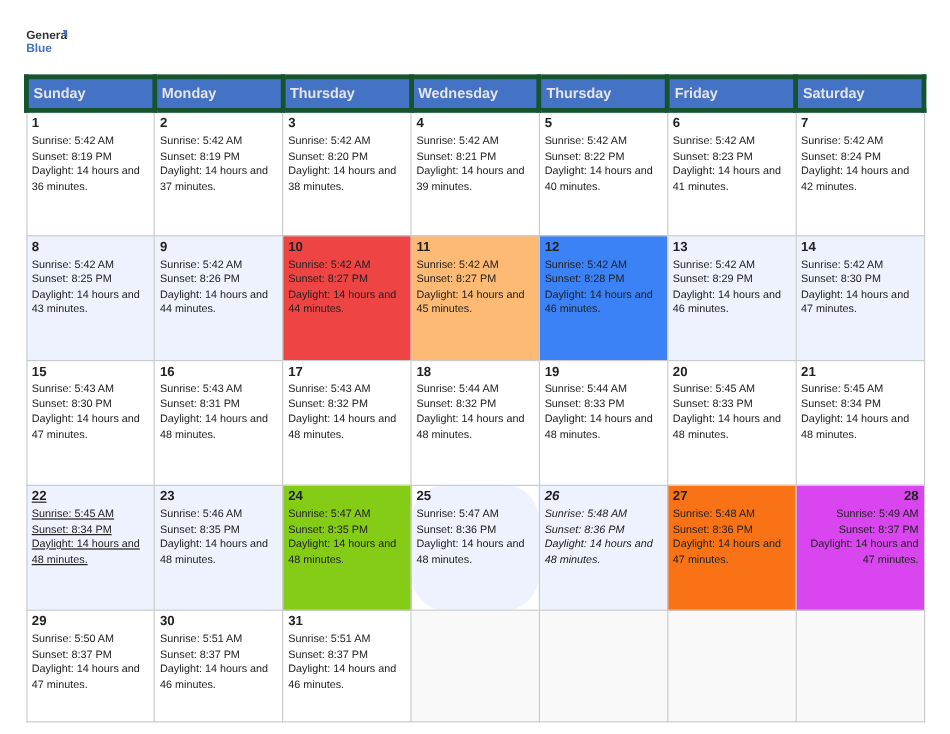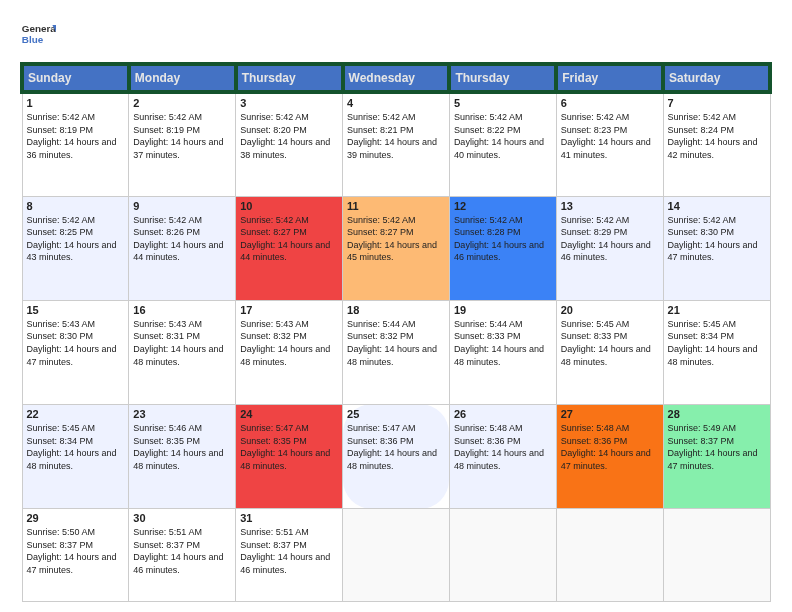--- a/index.html
+++ b/index.html
@@ -219,45 +219,45 @@
           <td>
             <span class="day-num">20</span>
             <div class="day-info">Sunrise: 5:45 AM<br>Sunset: 8:33 PM<br>Daylight: 14 hours and 48 minutes.</div>
           </td>
           <td>
             <span class="day-num">21</span>
             <div class="day-info">Sunrise: 5:45 AM<br>Sunset: 8:34 PM<br>Daylight: 14 hours and 48 minutes.</div>
           </td>
         </tr>
         <tr>
-          <td style="background: rgb(238, 242, 255);">
+          <td style="background: rgb(238, 242, 255); text-decoration: underline;">
             <span class="day-num">22</span>
             <div class="day-info">Sunrise: 5:45 AM<br>Sunset: 8:34 PM<br>Daylight: 14 hours and 48 minutes.</div>
           </td>
           <td style="background: rgb(238, 242, 255);">
             <span class="day-num">23</span>
             <div class="day-info">Sunrise: 5:46 AM<br>Sunset: 8:35 PM<br>Daylight: 14 hours and 48 minutes.</div>
           </td>
-          <td style="background: #ef4444;">
+          <td style="background: #84cc16;">
             <span class="day-num">24</span>
             <div class="day-info">Sunrise: 5:47 AM<br>Sunset: 8:35 PM<br>Daylight: 14 hours and 48 minutes.</div>
           </td>
           <td style="background: rgb(238, 242, 255); border-radius: 29px;">
             <span class="day-num">25</span>
             <div class="day-info">Sunrise: 5:47 AM<br>Sunset: 8:36 PM<br>Daylight: 14 hours and 48 minutes.</div>
           </td>
-          <td style="background: rgb(238, 242, 255);">
+          <td style="background: rgb(238, 242, 255); font-style: italic;">
             <span class="day-num">26</span>
             <div class="day-info">Sunrise: 5:48 AM<br>Sunset: 8:36 PM<br>Daylight: 14 hours and 48 minutes.</div>
           </td>
           <td style="background: #f97316;">
             <span class="day-num">27</span>
             <div class="day-info">Sunrise: 5:48 AM<br>Sunset: 8:36 PM<br>Daylight: 14 hours and 47 minutes.</div>
           </td>
-          <td style="background: #86efac;">
+          <td style="background: #d946ef; text-align: right;">
             <span class="day-num">28</span>
             <div class="day-info">Sunrise: 5:49 AM<br>Sunset: 8:37 PM<br>Daylight: 14 hours and 47 minutes.</div>
           </td>
         </tr>
         <tr class="last-row">
           <td>
             <span class="day-num">29</span>
             <div class="day-info">Sunrise: 5:50 AM<br>Sunset: 8:37 PM<br>Daylight: 14 hours and 47 minutes.</div>
           </td>
           <td>

